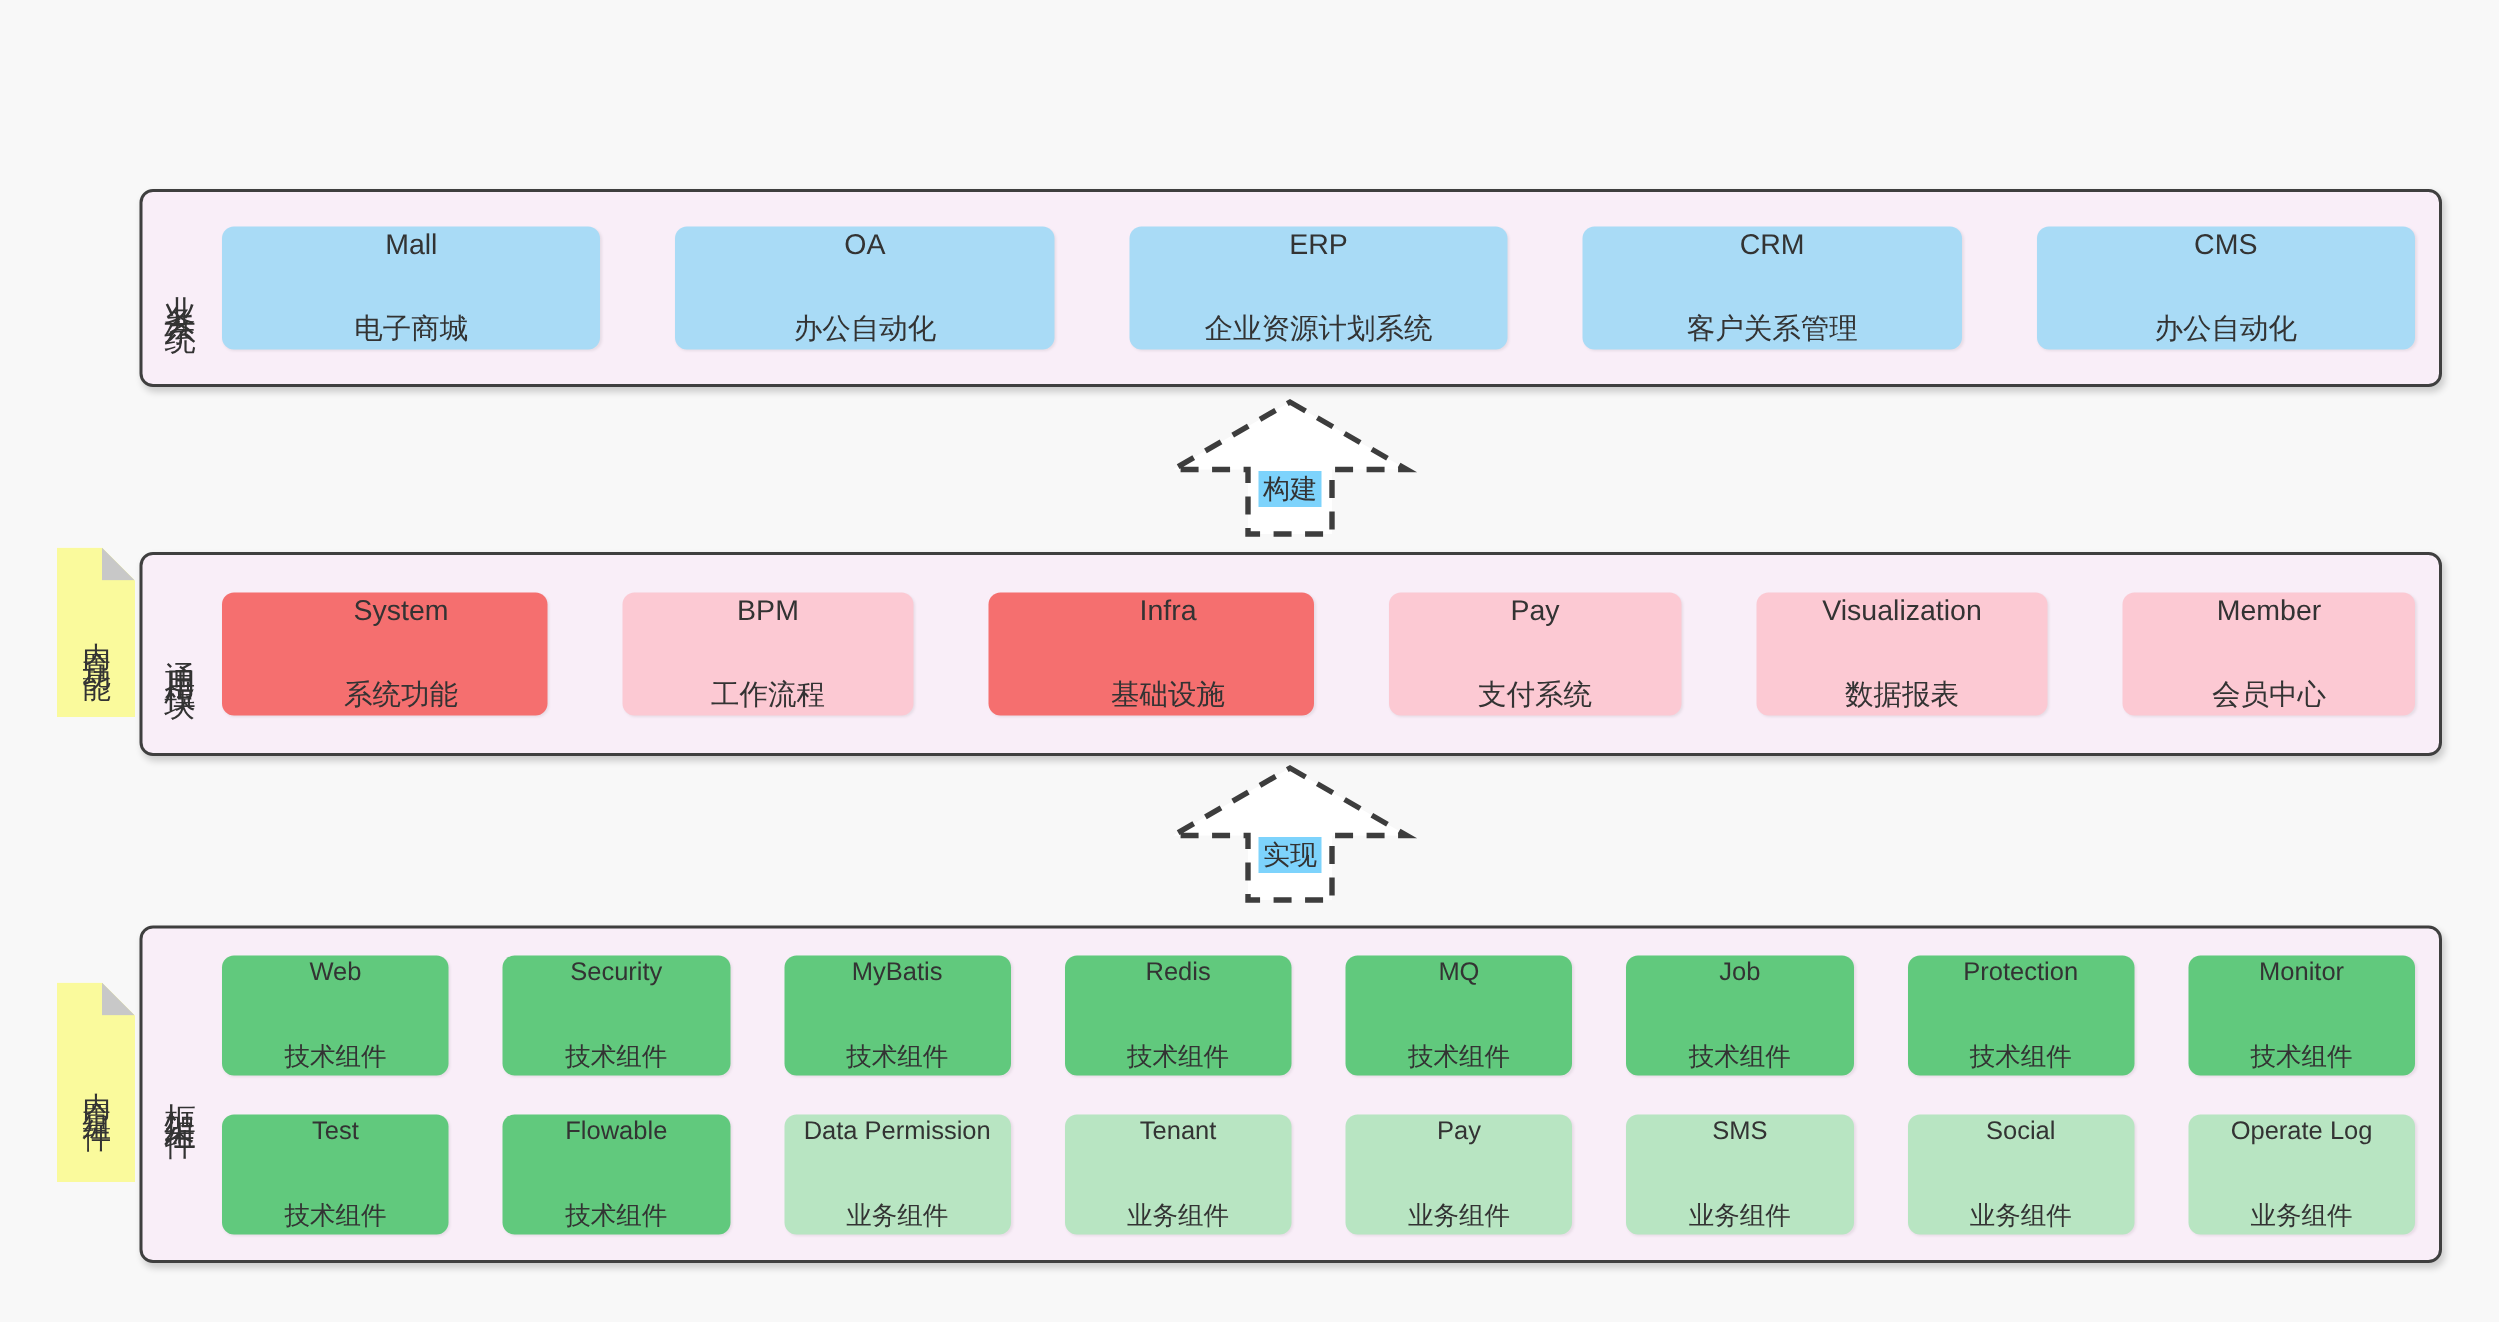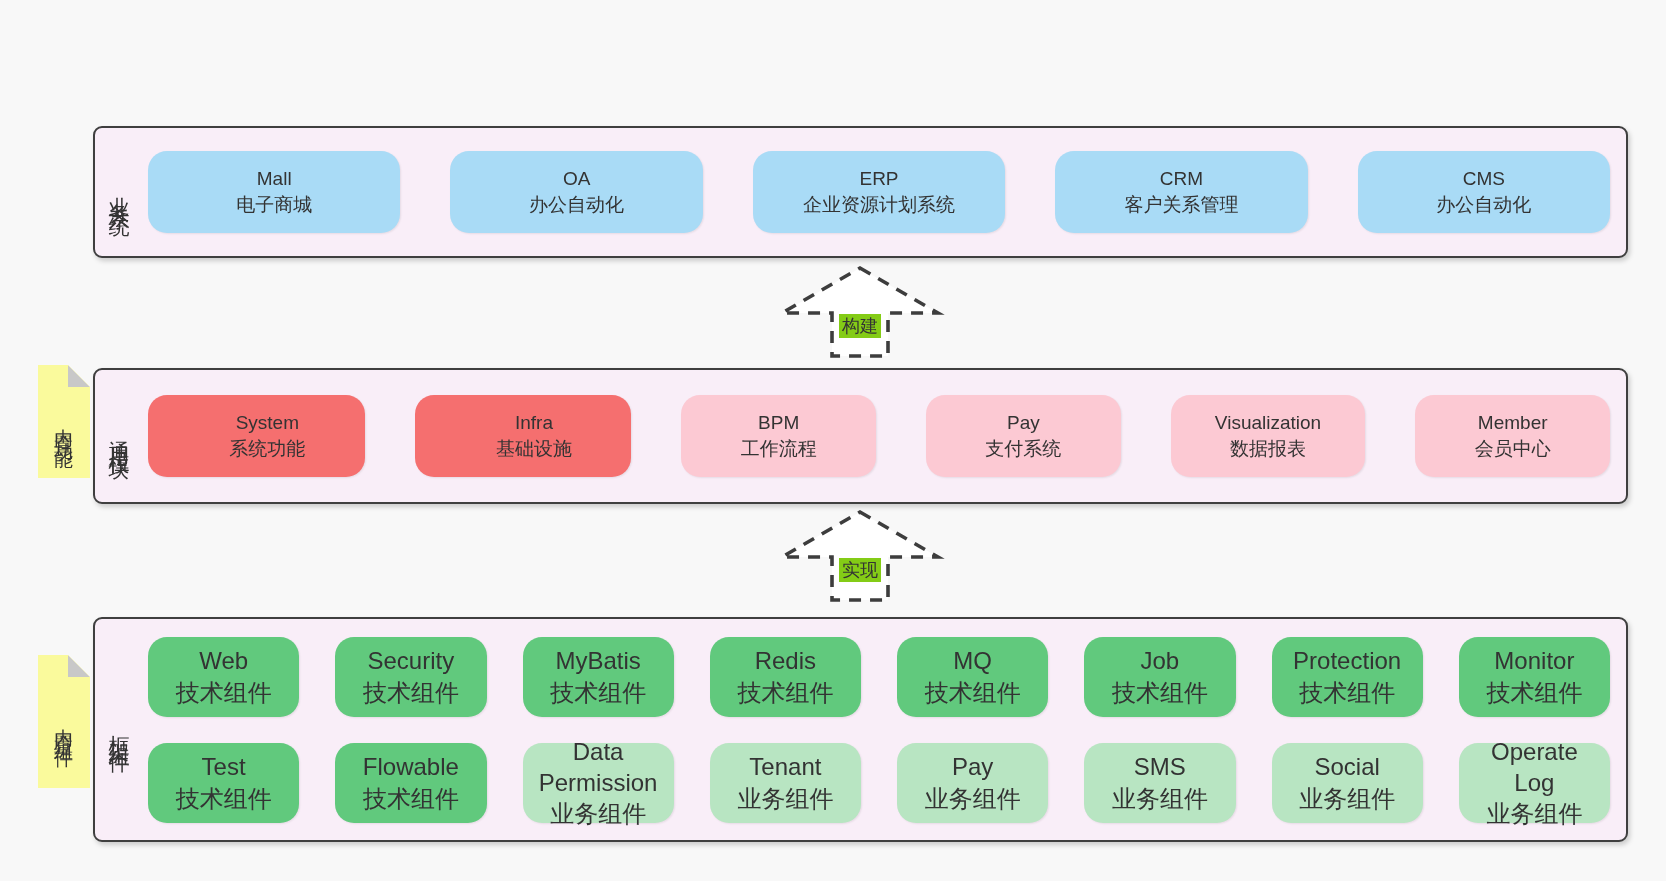--- a/index.html
+++ b/index.html
@@ -31,26 +31,26 @@
     font-size:21px;letter-spacing:6px;line-height:1;
     color:var(--text-dark);
     margin:0 8px 0 14px;white-space:nowrap;
   }
 
   .boxes{flex:1;display:flex;gap:50px;margin:0 16px 0 10px;}
   .rows{flex:1;display:flex;flex-direction:column;gap:26px;margin:0 16px 0 10px;}
   .boxes-8{display:flex;gap:36px;}
 
   .box{
-    flex:1;height:82px;border-radius:19px;
-    display:flex;flex-direction:column;align-items:center;justify-content:center;
+    flex:1;height:82px;border-radius:8px;
+    display:flex;flex-direction:column;align-items:center;justify-content:space-between;
     text-align:center;font-size:19px;line-height:1.38;
     padding:0 10px;box-shadow:1px 1px 2px rgba(0,0,0,0.08);
   }
-  .boxes-8 .box{height:80px;font-size:24px;line-height:1.3;padding:0 12px;}
+  .boxes-8 .box{height:80px;font-size:17px;line-height:1.3;padding:0 12px;}
   .blue{background:var(--box-blue);}
   .red{background:var(--box-red);padding-left:32px;}
   .pink{background:var(--box-pink);}
   .green{background:var(--box-green);}
   .lightgreen{background:var(--box-lightgreen);}
 
   .sticky{
     position:absolute;left:38px;width:52px;
     background:var(--sticky-yellow);
     clip-path:polygon(0 0,calc(100% - 22px) 0,100% 22px,100% 100%,0 100%);
@@ -68,21 +68,21 @@
     font-size:19px;letter-spacing:7px;line-height:1;margin-top:10px;
     color:var(--text-dark);white-space:nowrap;
   }
 
   .arrow{position:absolute;left:775px;width:170px;height:96px;}
   .arrow-build{top:264px;}
   .arrow-impl{top:508px;}
   .arrow svg{display:block;width:170px;height:96px;overflow:visible;}
   .arrow-label{
     position:absolute;top:50px;left:50%;transform:translateX(-50%);
-    background:#84cc16;padding:0 3px;font-size:18px;color:var(--text-dark);
+    background:#7dd3fc;padding:0 3px;font-size:18px;color:var(--text-dark);
     white-space:nowrap;
   }
 </style>
 </head>
 <body>
 
 <div class="stage">
 
   <section class="panel panel-top">
     <div class="vlabel">业务系统</div>
@@ -121,27 +121,27 @@
     <div class="fold"></div>
     <div class="stext">内置功能</div>
   </div>
   <section class="panel panel-mid">
     <div class="vlabel">通用模块</div>
     <div class="boxes">
       <div class="box red">
         <div>System</div>
         <div>系统功能</div>
       </div>
+      <div class="box pink">
+        <div>BPM</div>
+        <div>工作流程</div>
+      </div>
       <div class="box red">
         <div>Infra</div>
         <div>基础设施</div>
-      </div>
-      <div class="box pink">
-        <div>BPM</div>
-        <div>工作流程</div>
       </div>
       <div class="box pink">
         <div>Pay</div>
         <div>支付系统</div>
       </div>
       <div class="box pink">
         <div>Visualization</div>
         <div>数据报表</div>
       </div>
       <div class="box pink">

